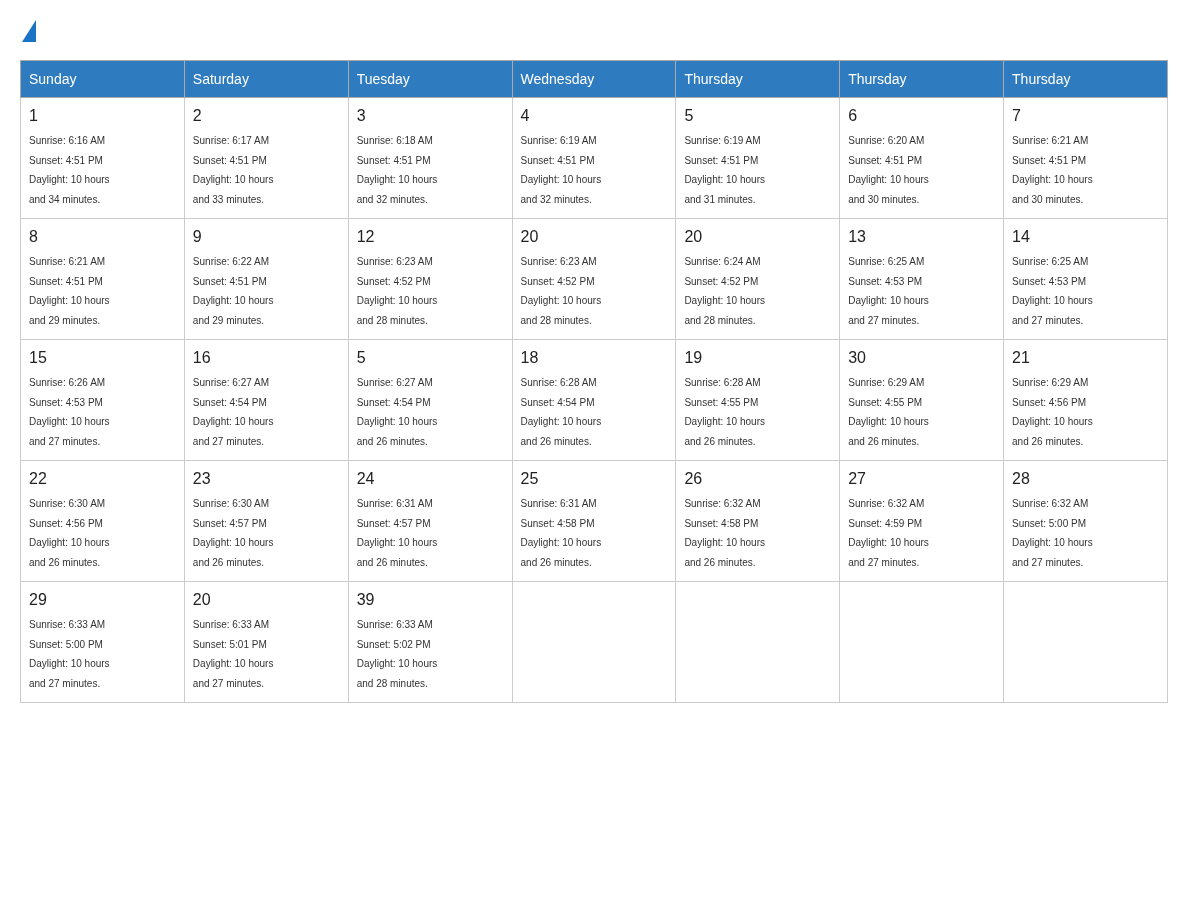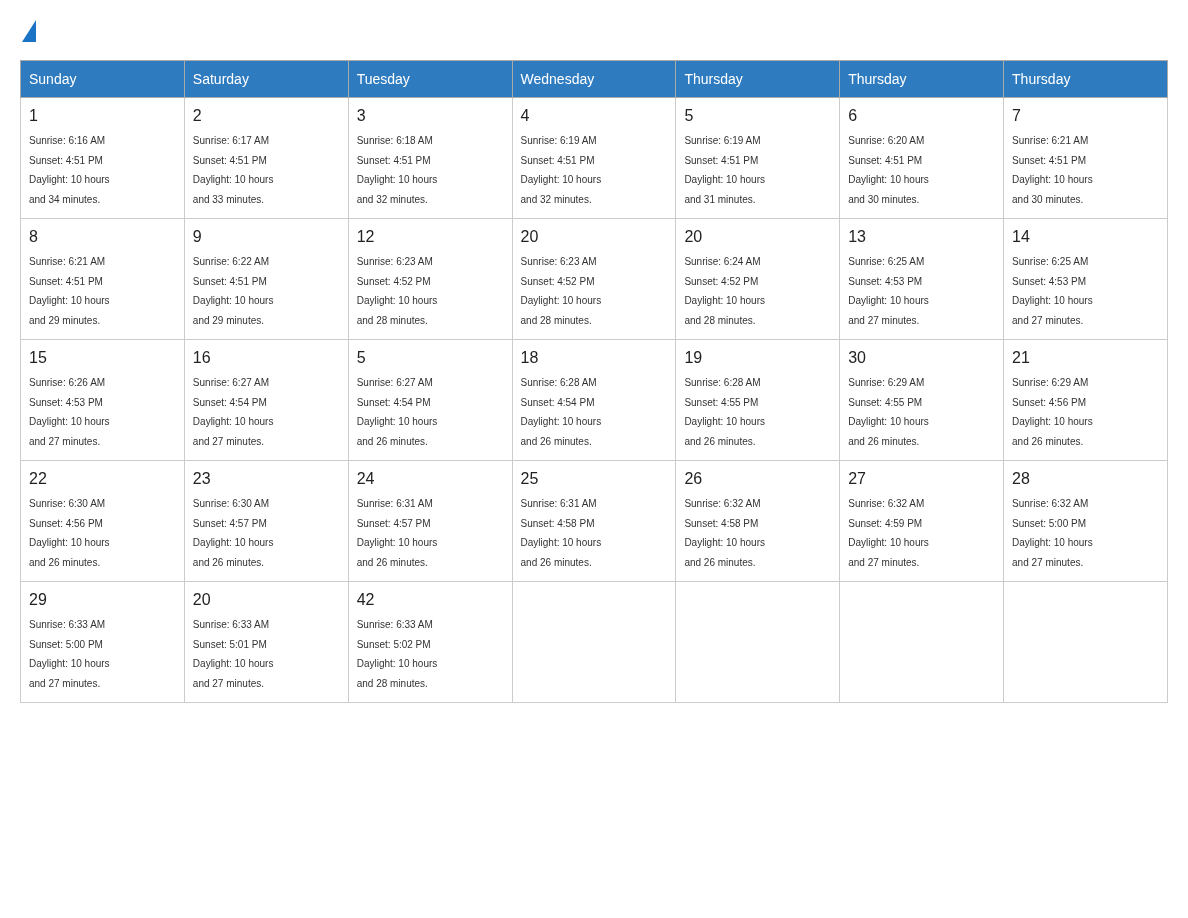--- a/index.html
+++ b/index.html
@@ -407,21 +407,21 @@
         <td>
           <span class="day-number">20</span>
           <span class="day-info">
             Sunrise: 6:33 AM<br>
             Sunset: 5:01 PM<br>
             Daylight: 10 hours<br>
             and 27 minutes.
           </span>
         </td>
         <td>
-          <span class="day-number">42</span>
+          <span class="day-number">39</span>
           <span class="day-info">
             Sunrise: 6:33 AM<br>
             Sunset: 5:02 PM<br>
             Daylight: 10 hours<br>
             and 28 minutes.
           </span>
         </td>
         <td class="empty-cell"></td>
         <td class="empty-cell"></td>
         <td class="empty-cell"></td>

